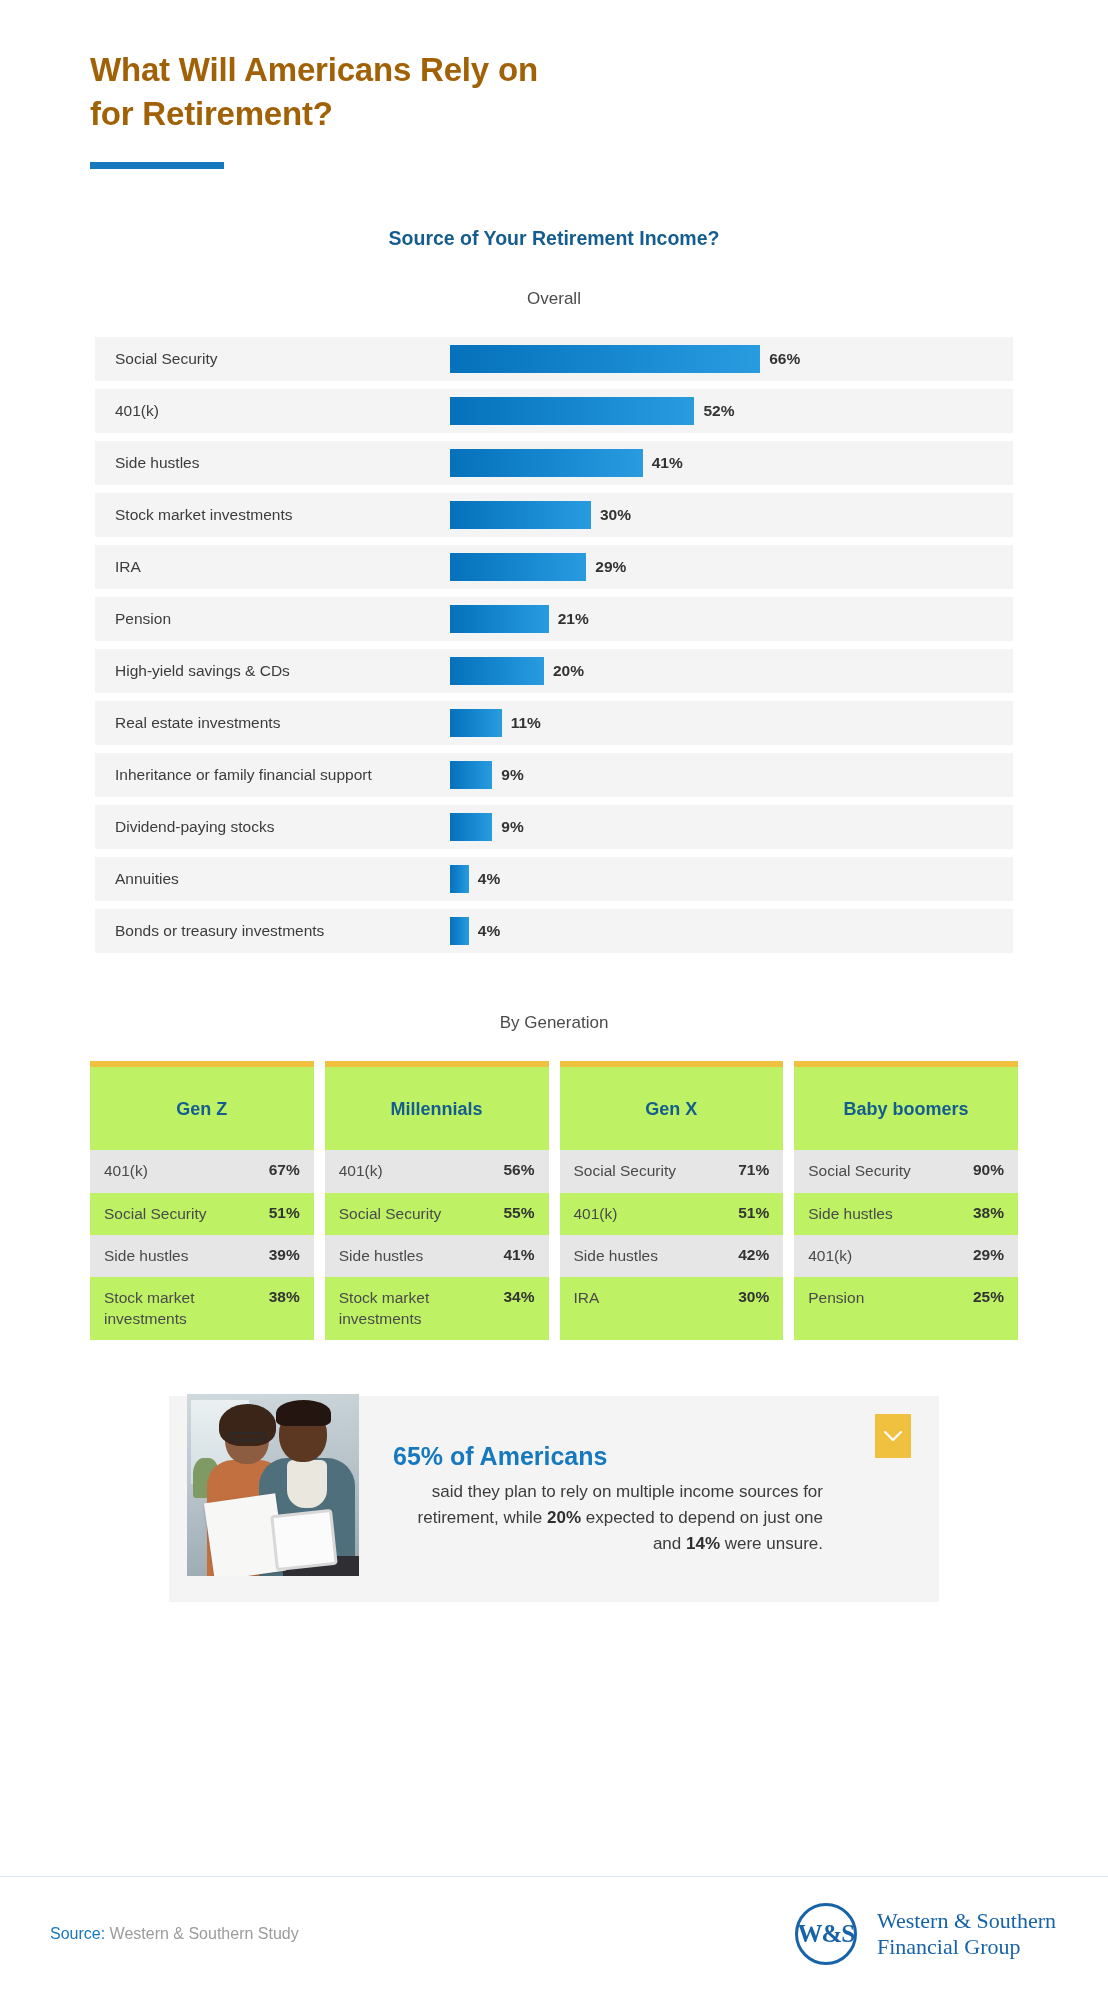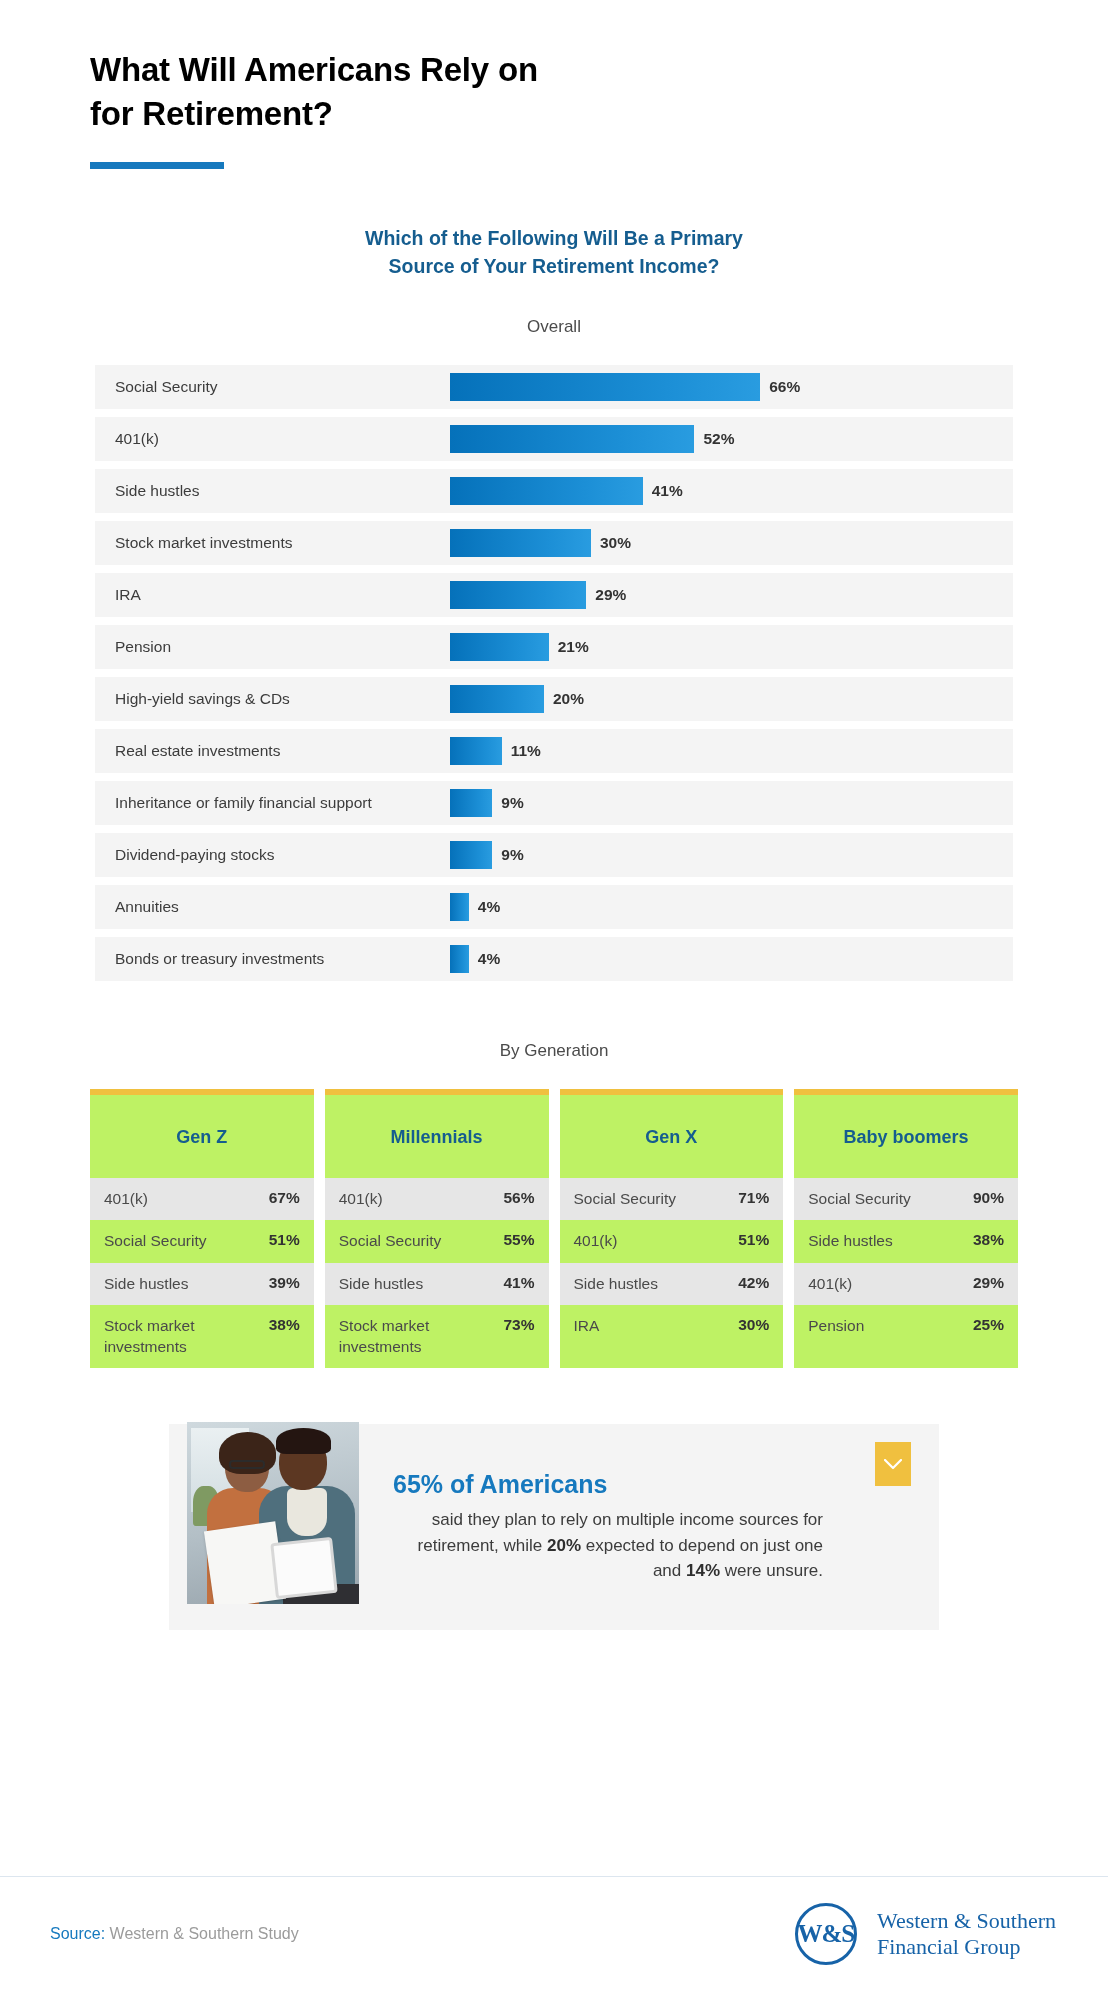--- a/index.html
+++ b/index.html
@@ -8,21 +8,21 @@
     height: 1999px;
     background: #ffffff;
     font-family: "Liberation Sans", sans-serif;
     -webkit-font-smoothing: antialiased;
   }
   .page { position: relative; width: 1108px; height: 1999px; background:#fff; }
 
   
   .header { padding: 48px 0 0 90px; }
   .main-title {
-    color: #000000;
+    color: #a16207;
     font-size: 33px;
     font-weight: bold;
     line-height: 1.34;
     letter-spacing: -0.2px;
   }
   .title-rule {
     width: 134px; height: 7px; background: #1679BE;
     margin-top: 26px;
   }
 
@@ -245,21 +245,20 @@
   <div class="header">
     <div class="main-title">
       <div>What Will Americans Rely on</div>
       <div>for Retirement?</div>
     </div>
     <div class="title-rule"></div>
   </div>
 
   <div class="chart-section">
     <div class="chart-subtitle">
-      <div>Which of the Following Will Be a Primary</div>
       <div>Source of Your Retirement Income?</div>
     </div>
     <div class="chart-scope">Overall</div>
 
     <div class="bars" id="bars">
         <div class="bar-row">
           <div class="bar-label">Social Security</div>
           <div class="bar-track">
             <div class="bar-fill" style="width: 310.2px;"></div>
             <div class="bar-value">66%</div>
@@ -378,21 +377,21 @@
           <div class="gen-row">
             <span class="gen-row-label">Social Security</span>
             <span class="gen-row-value">55%</span>
           </div>
           <div class="gen-row alt">
             <span class="gen-row-label">Side hustles</span>
             <span class="gen-row-value">41%</span>
           </div>
           <div class="gen-row">
             <span class="gen-row-label">Stock market investments</span>
-            <span class="gen-row-value">73%</span>
+            <span class="gen-row-value">34%</span>
           </div>
         </div>
         <div class="gen-col">
           <div class="gen-col-top"></div>
           <div class="gen-col-title">Gen X</div>
           <div class="gen-row alt">
             <span class="gen-row-label">Social Security</span>
             <span class="gen-row-value">71%</span>
           </div>
           <div class="gen-row">

